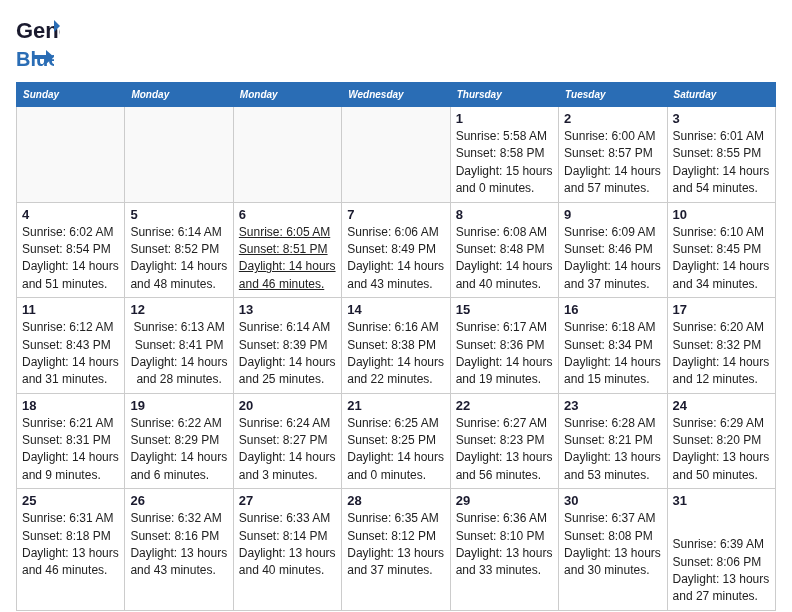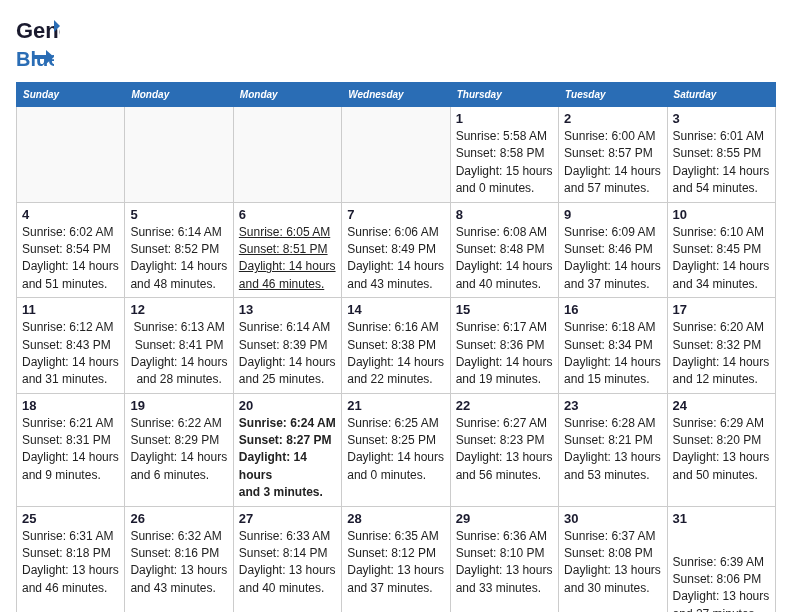--- a/index.html
+++ b/index.html
@@ -253,21 +253,21 @@
         </td>
         <td>
           <div class="day-number">19</div>
           <div class="day-info" style="white-space: pre-line;">Sunrise: 6:22 AM
 Sunset: 8:29 PM
 Daylight: 14 hours
 and 6 minutes.</div>
         </td>
         <td>
           <div class="day-number">20</div>
-          <div class="day-info" style="white-space: pre-line; font-weight: bold;">Sunrise: 6:24 AM
+          <div class="day-info" style="white-space: pre-line;">Sunrise: 6:24 AM
 Sunset: 8:27 PM
 Daylight: 14 hours
 and 3 minutes.</div>
         </td>
         <td>
           <div class="day-number">21</div>
           <div class="day-info" style="white-space: pre-line;">Sunrise: 6:25 AM
 Sunset: 8:25 PM
 Daylight: 14 hours
 and 0 minutes.</div>

